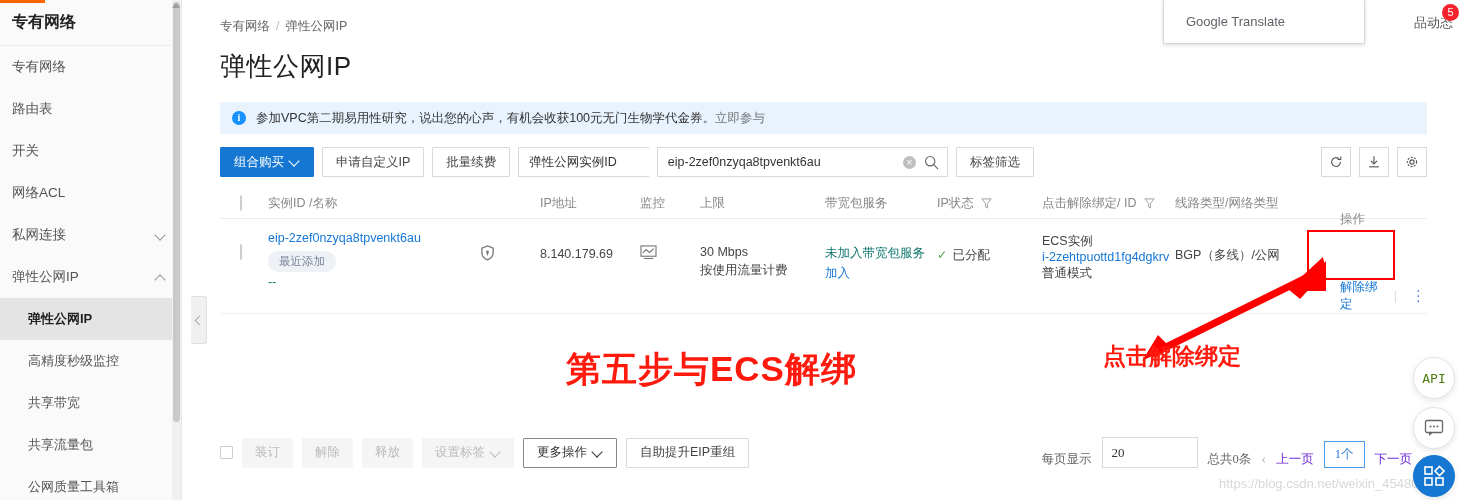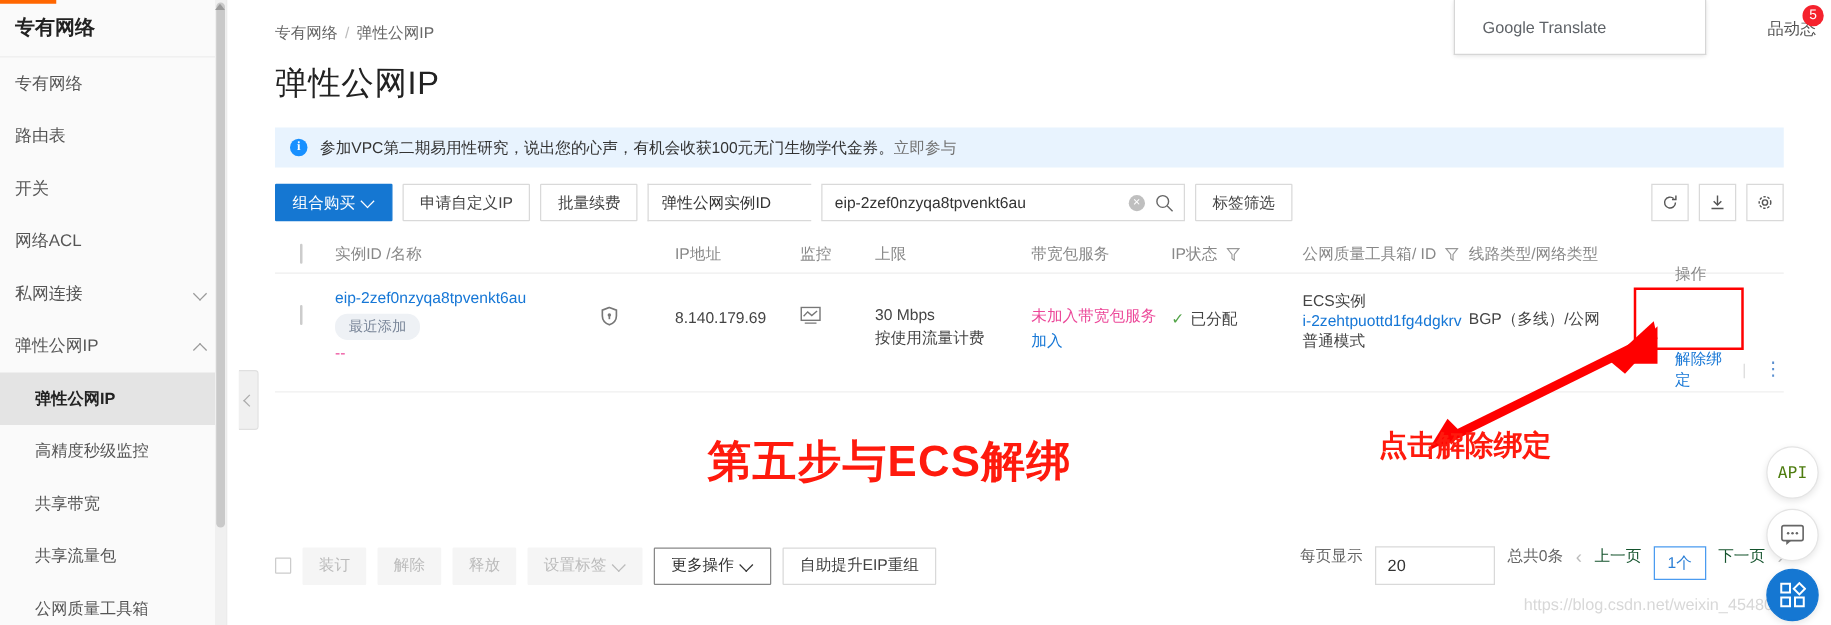--- a/index.html
+++ b/index.html
@@ -153,21 +153,21 @@
   .c-st { width: 105px; flex: none; }
   .c-bind { width: 133px; flex: none; }
   .c-line { width: 165px; flex: none; }
   .c-op { flex: 1; margin-top: 32px; }
 
   .link { color: #1677d6; cursor: pointer; }
   .tag-recent {
     display: inline-block; background: #eef1f5; color: #7a8699; font-size: 11.5px;
     padding: 3px 11px; border-radius: 10px; margin-top: 6px;
   }
-  .muted { color: #ec4899; }
+  .muted { color: #0f766e; }
   .sub-line { margin-top: 3px; }
   .filter-ic { display: inline-block; margin-left: 4px; vertical-align: -2px; }
   .shield { width: 15px; height: 16px; }
   .monitor { width: 17px; height: 15px; }
   .check-ok { color: #52a447; margin-right: 5px; font-weight: bold; }
   .unbind-btn {
     color: #1677d6; cursor: pointer;
   }
   .dots { cursor: pointer; color: #5a8fd0; letter-spacing: 1px; font-size: 15px; line-height: 12px; }
   .red-outline {
@@ -175,28 +175,28 @@
     border: 2px solid #f00; z-index: 4; pointer-events: none;
   }
 
   
   .bottombar {
     position: absolute; left: 200px; right: 20px; top: 437px;
     display: flex; align-items: center; gap: 9px; padding: 0 18px 0 20px;
   }
   .btn.plain-dis { border: none; background: #f5f5f5; color: #bbb; }
   .btn.dark { border-color: #888; color: #333; }
-  .pager { display: flex; align-items: flex-start; gap: 10px; font-size: 12.5px; color: #666; }
+  .pager { display: flex; align-items: flex-end; gap: 10px; font-size: 12.5px; color: #666; font-family: Liberation Serif, serif; }
   .page-size {
     width: 96px; height: 31px; border: 1px solid #d9d9d9; background: #fff;
     display: flex; align-items: center; justify-content: space-between; padding: 0 9px;
     font-size: 13px; color: #333; cursor: pointer;
   }
   .pg-arrow { color: #bbb; font-size: 15px; cursor: pointer; }
-  .pg-txt { color: #14532d; cursor: pointer; }
+  .pg-txt { color: #6d28d9; cursor: pointer; }
   .pg-cur {
     border: 1px solid #4a9bf0; color: #2b7fd6; padding: 4px 10px; font-size: 12.5px;
     cursor: pointer; background: #fff;
   }
 
   
   .gt-tooltip {
     position: absolute; left: 1163px; top: 0px; width: 202px; height: 44px;
     background: #fff; border: 1px solid #d6d6d6; border-top: none;
     box-shadow: 0 1px 4px rgba(0,0,0,.14); z-index: 20;
@@ -356,21 +356,21 @@
         <div class="c-mon">监控</div>
         <div class="c-lim">上限</div>
         <div class="c-bw">带宽包服务</div>
         <div class="c-st">
           <span>IP状态</span>
           <svg class="filter-ic" width="11" height="11" viewBox="0 0 12 12">
             <polygon points="1,1 11,1 7,6 7,11 5,9.6 5,6" fill="none" stroke="#999" stroke-width="1"></polygon>
           </svg>
         </div>
         <div class="c-bind">
-          <span>公网质量工具箱/ ID</span>
+          <span>点击解除绑定/ ID</span>
           <svg class="filter-ic" width="11" height="11" viewBox="0 0 12 12">
             <polygon points="1,1 11,1 7,6 7,11 5,9.6 5,6" fill="none" stroke="#999" stroke-width="1"></polygon>
           </svg>
         </div>
         <div class="c-line">线路类型/网络类型</div>
         <div class="c-op">操作</div>
       </div>
 
       <div class="trow">
         <div class="c-chk" style="padding-top:14px;">

